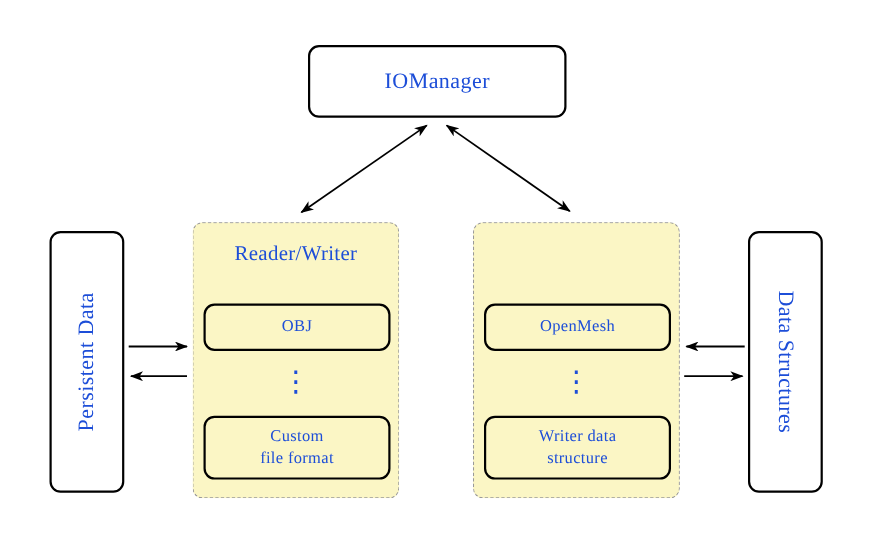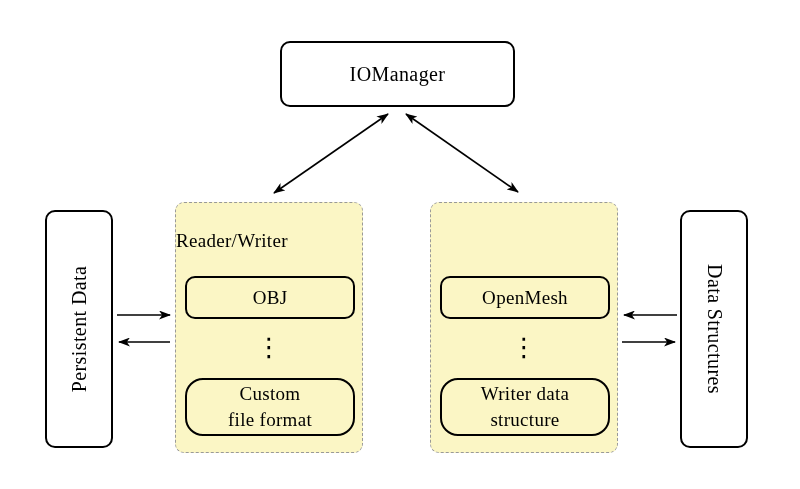--- a/index.html
+++ b/index.html
@@ -4,21 +4,21 @@
 <style>
   html, body { margin: 0; padding: 0; background: #ffffff; }
   * { box-sizing: border-box; }
 
   .canvas {
     position: relative;
     width: 800px;
     height: 489px;
     background: #ffffff;
     font-family: "Liberation Serif", "DejaVu Serif", serif;
-    color: #000000;
+    color: #1d4ed8;
     overflow: hidden;
   }
 
   .arrow-layer {
     position: absolute;
     left: 0; top: 0;
     width: 800px; height: 489px;
     pointer-events: none;
   }
 
@@ -59,46 +59,46 @@
     height: 251px;
     background: #fbf6c5;
     border: 1.5px dashed #999999;
     border-radius: 9px;
   }
   .group.left  { left: 175px; }
   .group.right { left: 430px; }
 
   .group-title {
     position: absolute;
-    top: 27px;
+    top: 17px;
     left: 0;
     width: 100%;
-    text-align: left;
+    text-align: center;
     font-size: 19px;
     letter-spacing: 0.3px;
   }
 
   .item {
     position: absolute;
     left: 9px;
     width: 170px;
     border: 2px solid #000000;
     border-radius: 10px;
     background: #fbf6c5;
     display: flex;
     align-items: center;
     justify-content: center;
     text-align: center;
-    font-size: 19px;
+    font-size: 15px;
     letter-spacing: 0.3px;
     white-space: pre-line;
     line-height: 1.35;
   }
   .item.top    { top: 73px;  height: 43px; }
-  .item.bottom { top: 175px; height: 58px; border-radius: 18px; }
+  .item.bottom { top: 175px; height: 58px; }
 
   .dots {
     position: absolute;
     top: 126px;
     left: 0;
     width: 100%;
     text-align: center;
     font-size: 26px;
     line-height: 36px;
     font-family: "DejaVu Sans", sans-serif;

